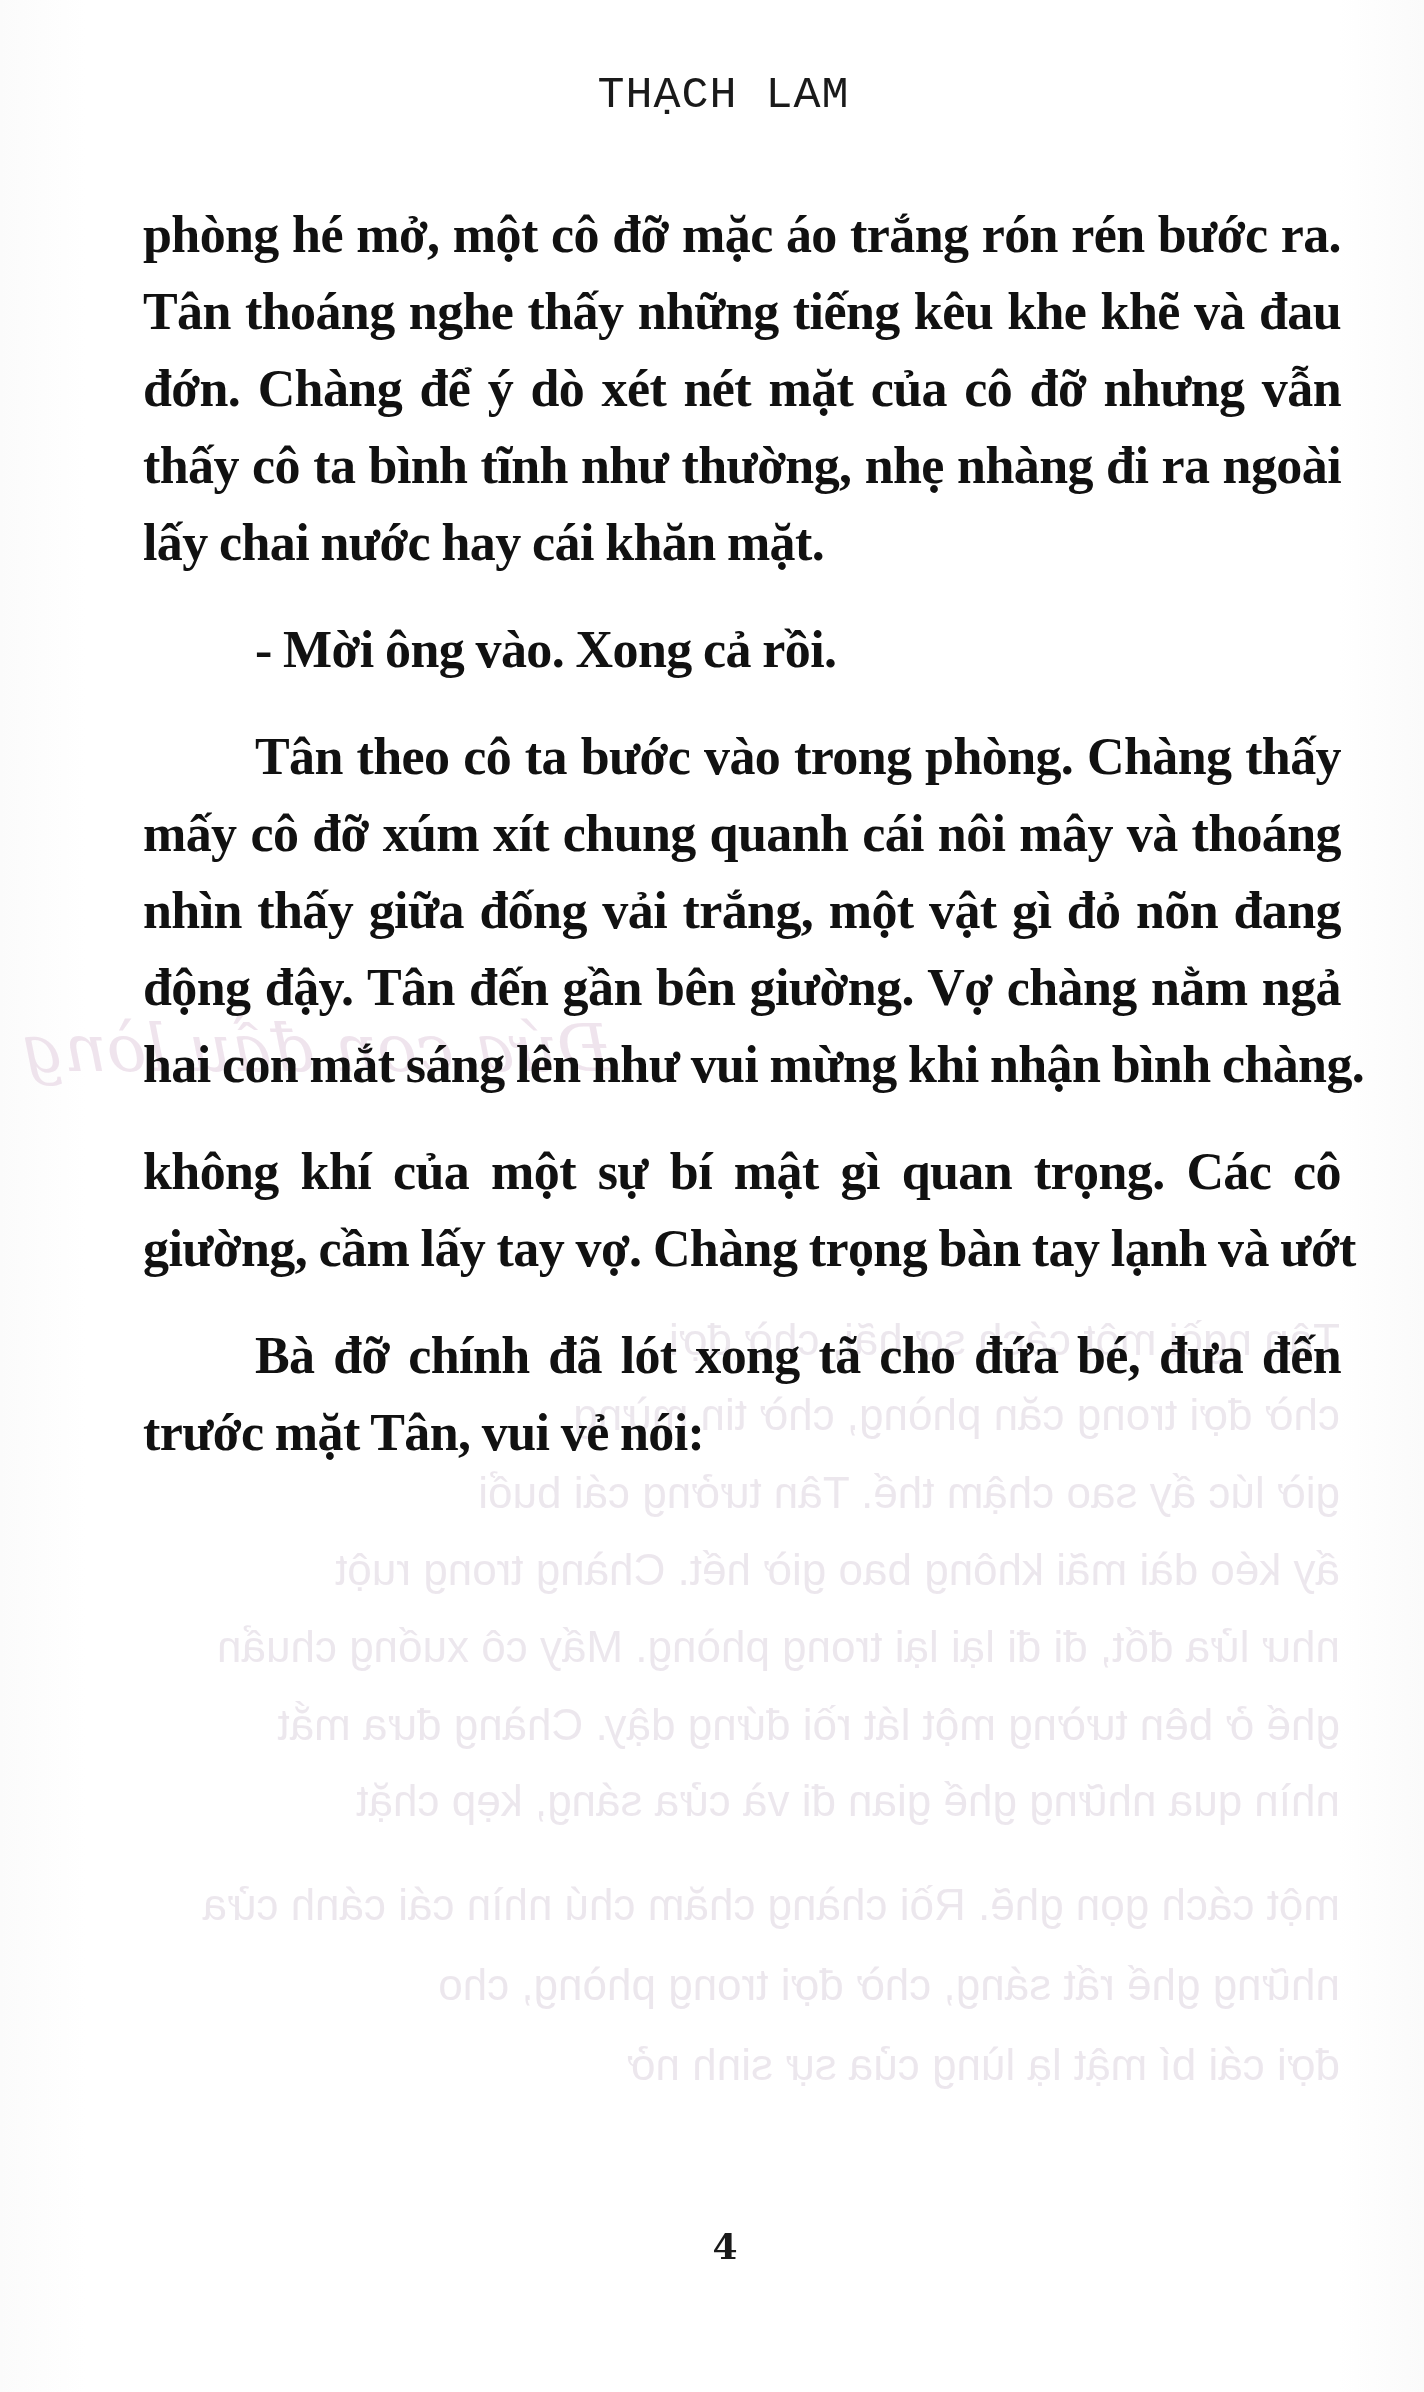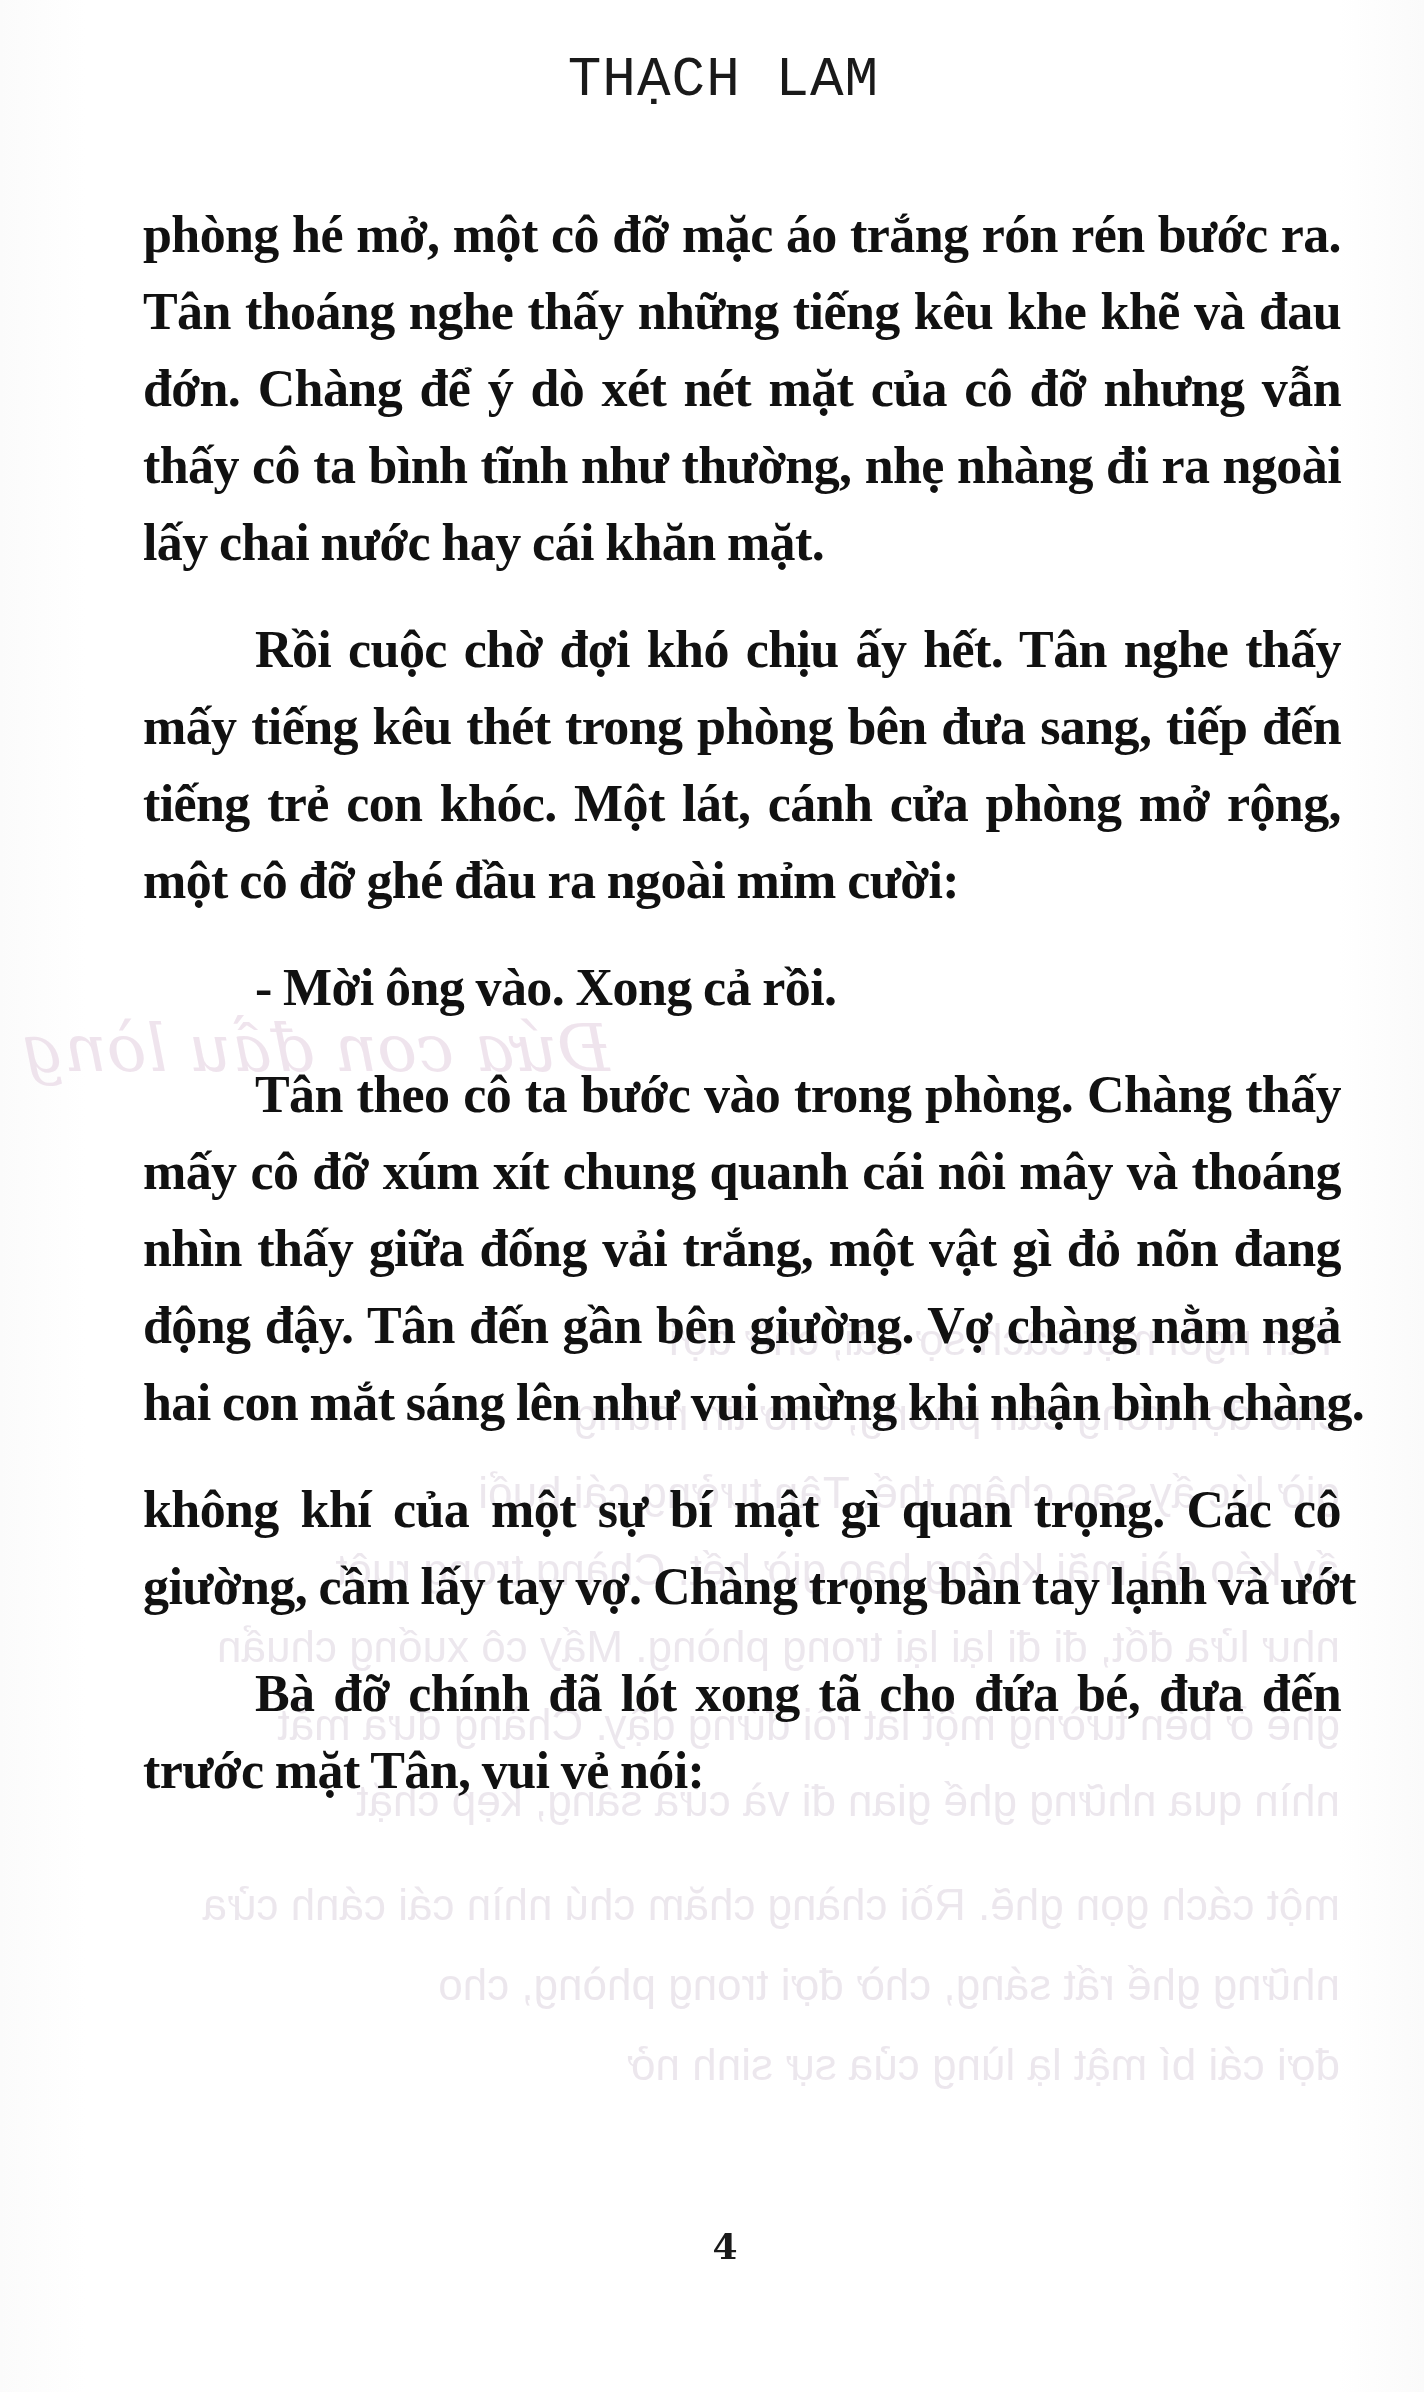--- a/index.html
+++ b/index.html
@@ -38,26 +38,26 @@
     font-family: "DejaVu Serif", serif;
     font-style: italic;
     font-size: 66px;
     color: #e9d9e6;
     left: 150px;
     width: 460px;
     opacity: 0.7;
   }
   .running-head {
     position: absolute;
-    top: 58px;
+    top: 73px;
     left: 0;
     width: 1424px;
     text-align: center;
     font-family: "Liberation Mono", monospace;
-    font-size: 56px;
+    font-size: 45px;
     letter-spacing: 1px;
     color: #1a1a1a;
     line-height: 45px;
     padding-left: 23px;
     box-sizing: border-box;
   }
   .body-text {
     position: absolute;
     left: 143px;
     top: 196px;
@@ -119,26 +119,20 @@
   <div class="body-text">
 
     <p class="para">
       <span class="line">phòng hé mở, một cô đỡ mặc áo trắng rón rén bước ra.</span>
       <span class="line">Tân thoáng nghe thấy những tiếng kêu khe khẽ và đau</span>
       <span class="line">đớn. Chàng để ý dò xét nét mặt của cô đỡ nhưng vẫn</span>
       <span class="line">thấy cô ta bình tĩnh như thường, nhẹ nhàng đi ra ngoài</span>
       <span class="line last">lấy chai nước hay cái khăn mặt.</span>
     </p>
 
-    <p class="para">
-      <span class="line first">Rồi cuộc chờ đợi khó chịu ấy hết. Tân nghe thấy</span>
-      <span class="line">mấy tiếng kêu thét trong phòng bên đưa sang, tiếp đến</span>
-      <span class="line">tiếng trẻ con khóc. Một lát, cánh cửa phòng mở rộng,</span>
-      <span class="line last">một cô đỡ ghé đầu ra ngoài mỉm cười:</span>
-    </p>
 
     <p class="para">
       <span class="line first last">- Mời ông vào. Xong cả rồi.</span>
     </p>
 
     <p class="para">
       <span class="line first">Tân theo cô ta bước vào trong phòng. Chàng thấy</span>
       <span class="line">mấy cô đỡ xúm xít chung quanh cái nôi mây và thoáng</span>
       <span class="line">nhìn thấy giữa đống vải trắng, một vật gì đỏ nõn đang</span>
       <span class="line">động đậy. Tân đến gần bên giường. Vợ chàng nằm ngả</span>

